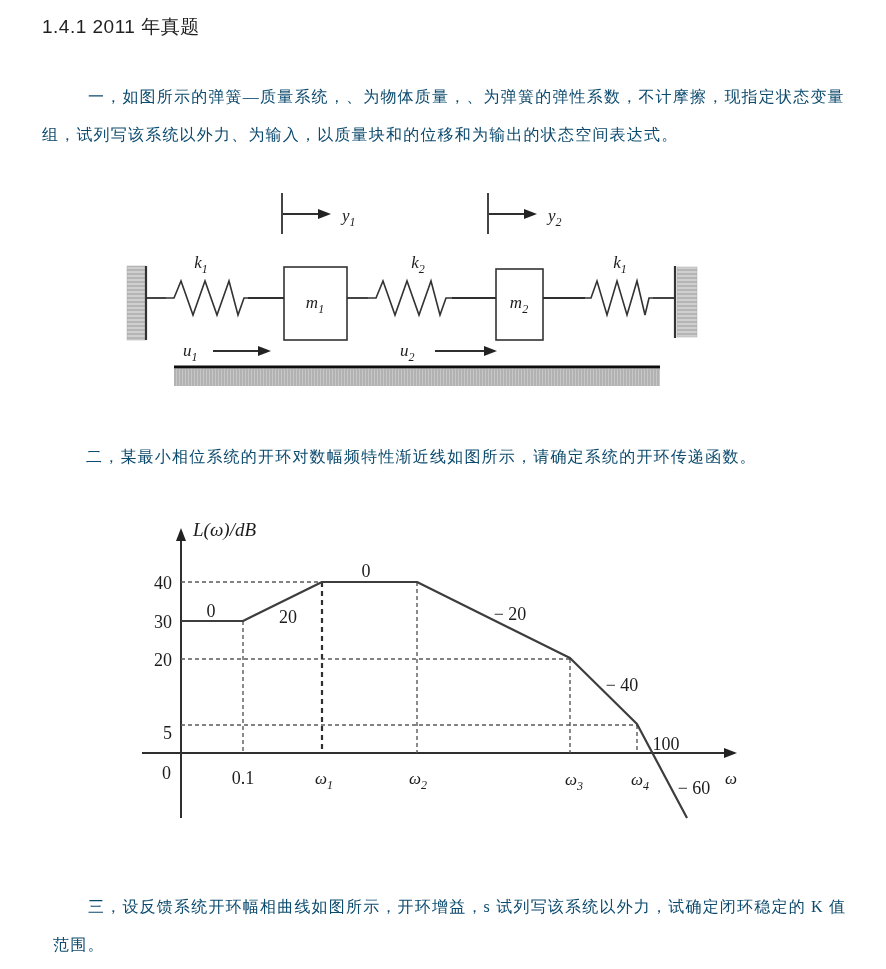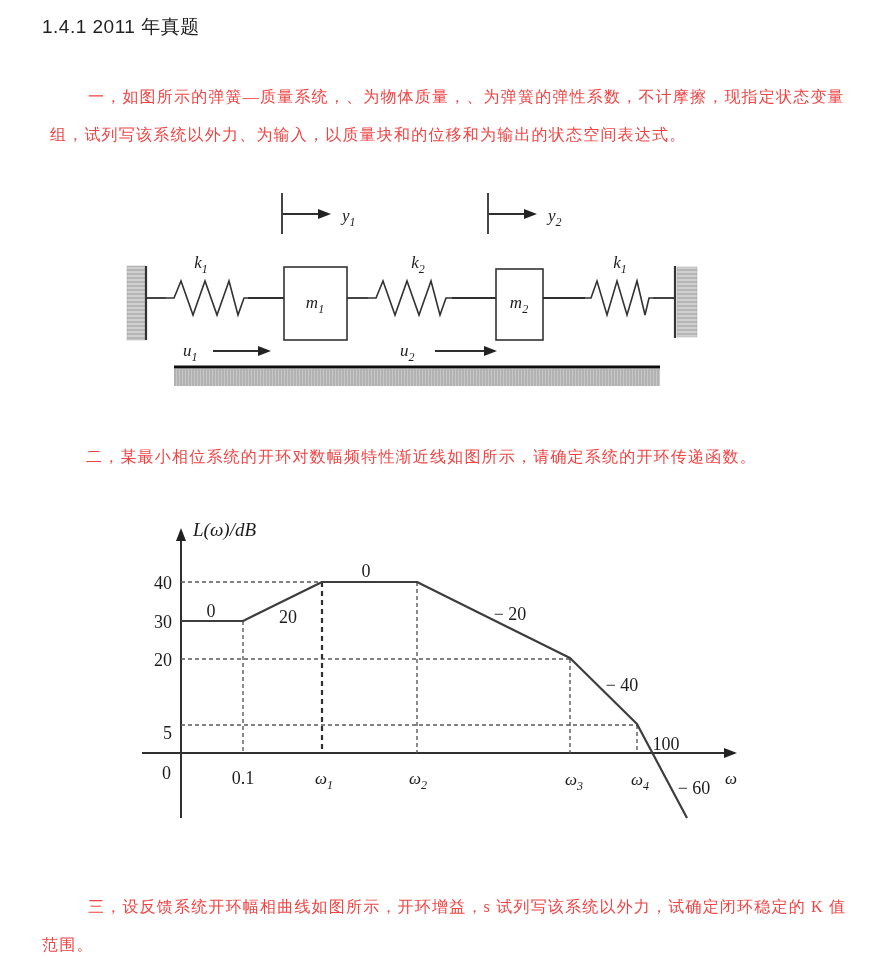--- a/index.html
+++ b/index.html
@@ -1,21 +1,21 @@
 <!DOCTYPE html>
 <html><head>
 <meta charset="utf-8">
 <style>
   html,body{margin:0;padding:0;background:#fff;}
   .page{position:relative;width:886px;height:969px;background:#ffffff;overflow:hidden;
         font-family:"Liberation Serif","DejaVu Serif",serif;color:#1c1c1c;}
   .title{position:absolute;left:42px;top:14px;font-family:"Liberation Sans","DejaVu Sans",sans-serif;
          font-size:19px;color:#1f1f1f;letter-spacing:.5px;white-space:nowrap;}
   .para{position:absolute;font-size:16px;letter-spacing:1.2px;line-height:20px;
-        color:#ef4444;white-space:nowrap;}
+        color:#0c4a6e;white-space:nowrap;}
   .fig{position:absolute;}
   
   .lbl{font-family:"Liberation Serif","DejaVu Serif",serif;font-style:italic;font-size:17px;fill:#1c1c1c;}
   .sub{font-size:12px;}
   .num{font-family:"Liberation Serif","DejaVu Serif",serif;font-style:normal;font-size:18px;fill:#1c1c1c;}
   .axlbl{font-family:"Liberation Serif","DejaVu Serif",serif;font-style:italic;font-size:19px;fill:#1c1c1c;}
   .stroke{stroke:#333;stroke-width:1.6;fill:none;}
   .rod{stroke:#2f2f2f;stroke-width:1.8;fill:none;}
   .axis{stroke:#2f2f2f;stroke-width:2;fill:none;}
   .curve{stroke:#3d3d3d;stroke-width:2.2;fill:none;stroke-linejoin:round;}
@@ -24,21 +24,21 @@
   .ah{fill:#222;stroke:none;}
 </style>
 </head>
 <body>
 
 <div class="page">
 
   <div class="title">1.4.1 2011 年真题</div>
 
   <div class="para" style="left:88px;top:87px">一，如图所示的弹簧—质量系统，、为物体质量，、为弹簧的弹性系数，不计摩擦，现指定状态变量</div>
-  <div class="para" style="left:50px;top:125px">组，试列写该系统以外力、为输入，以质量块和的位移和为输出的状态空间表达式。</div>
+  <div class="para" style="left:42px;top:125px">组，试列写该系统以外力、为输入，以质量块和的位移和为输出的状态空间表达式。</div>
 
   <svg class="fig" style="left:100px;top:180px" width="620" height="215" viewBox="100 180 620 215">
     <defs>
       <pattern id="wallHatch" width="4" height="4" patternUnits="userSpaceOnUse">
         <rect width="4" height="4" fill="#cfcfcf"></rect>
         <line x1="0" y1="2" x2="4" y2="2" stroke="#9b9b9b" stroke-width="1"></line>
       </pattern>
       <pattern id="groundHatch" width="3" height="6" patternUnits="userSpaceOnUse">
         <rect width="3" height="6" fill="#c6c6c6"></rect>
         <line x1="1" y1="0" x2="1" y2="6" stroke="#9e9e9e" stroke-width="1"></line>
@@ -145,15 +145,15 @@
 
     <text class="num" text-anchor="middle" x="211" y="617">0</text>
     <text class="num" text-anchor="middle" x="288" y="623">20</text>
     <text class="num" text-anchor="middle" x="366" y="577">0</text>
     <text class="num" text-anchor="middle" x="510" y="620">− 20</text>
     <text class="num" text-anchor="middle" x="622" y="691">− 40</text>
     <text class="num" text-anchor="middle" x="694" y="794">− 60</text>
   </svg>
 
   <div class="para" style="left:88px;top:897px">三，设反馈系统开环幅相曲线如图所示，开环增益，s 试列写该系统以外力，试确定闭环稳定的 K 值</div>
-  <div class="para" style="left:42px;top:935px">范围。</div>
+  <div class="para" style="left:53px;top:935px">范围。</div>
 
 </div>
 
 </body></html>

